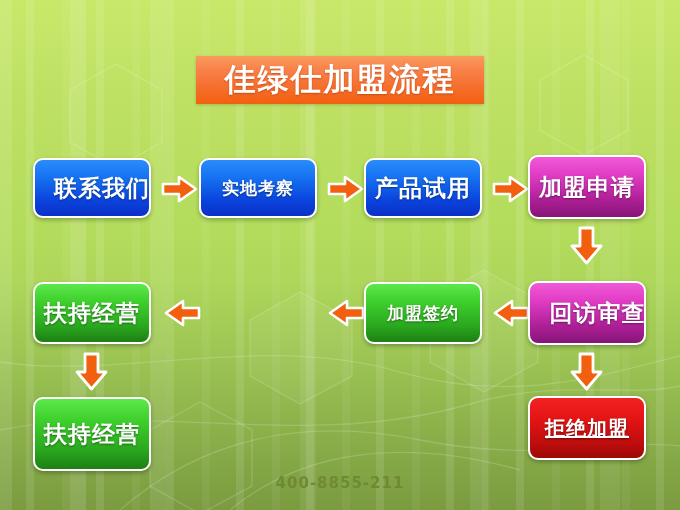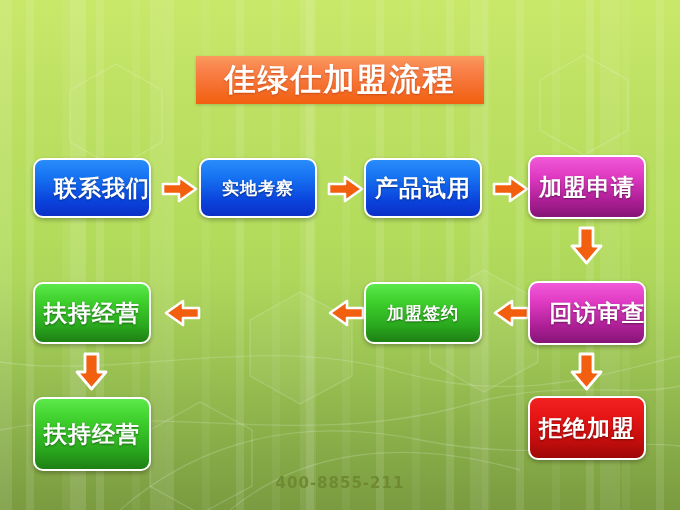--- a/index.html
+++ b/index.html
@@ -203,20 +203,20 @@
     <svg width="33" height="40" viewBox="0 0 33 40">
       <path d="M10,2 L23,2 L23,20 L31,20 L16.5,37 L2,20 L10,20 Z" fill="#f2600f" stroke="#ffffff" stroke-width="2.8" stroke-linejoin="round"></path>
     </svg>
   </div>
 
   <div class="node n-green" style="left:33px;top:397px;width:118px;height:74px;">
     <span style="font-size:23px;">扶持经营</span>
   </div>
 
   <div class="node n-red" style="left:528px;top:396px;width:118px;height:64px;">
-    <span style="font-size:23px;">拒绝加盟</span>
+    <span style="font-size:20px;text-decoration:underline;">拒绝加盟</span>
   </div>
 
   <div class="footer" style="top:474px;">
     <div class="f2" style="font-size:15px;">400-8855-211</div>
   </div>
 
 </div>
 
 </body></html>

